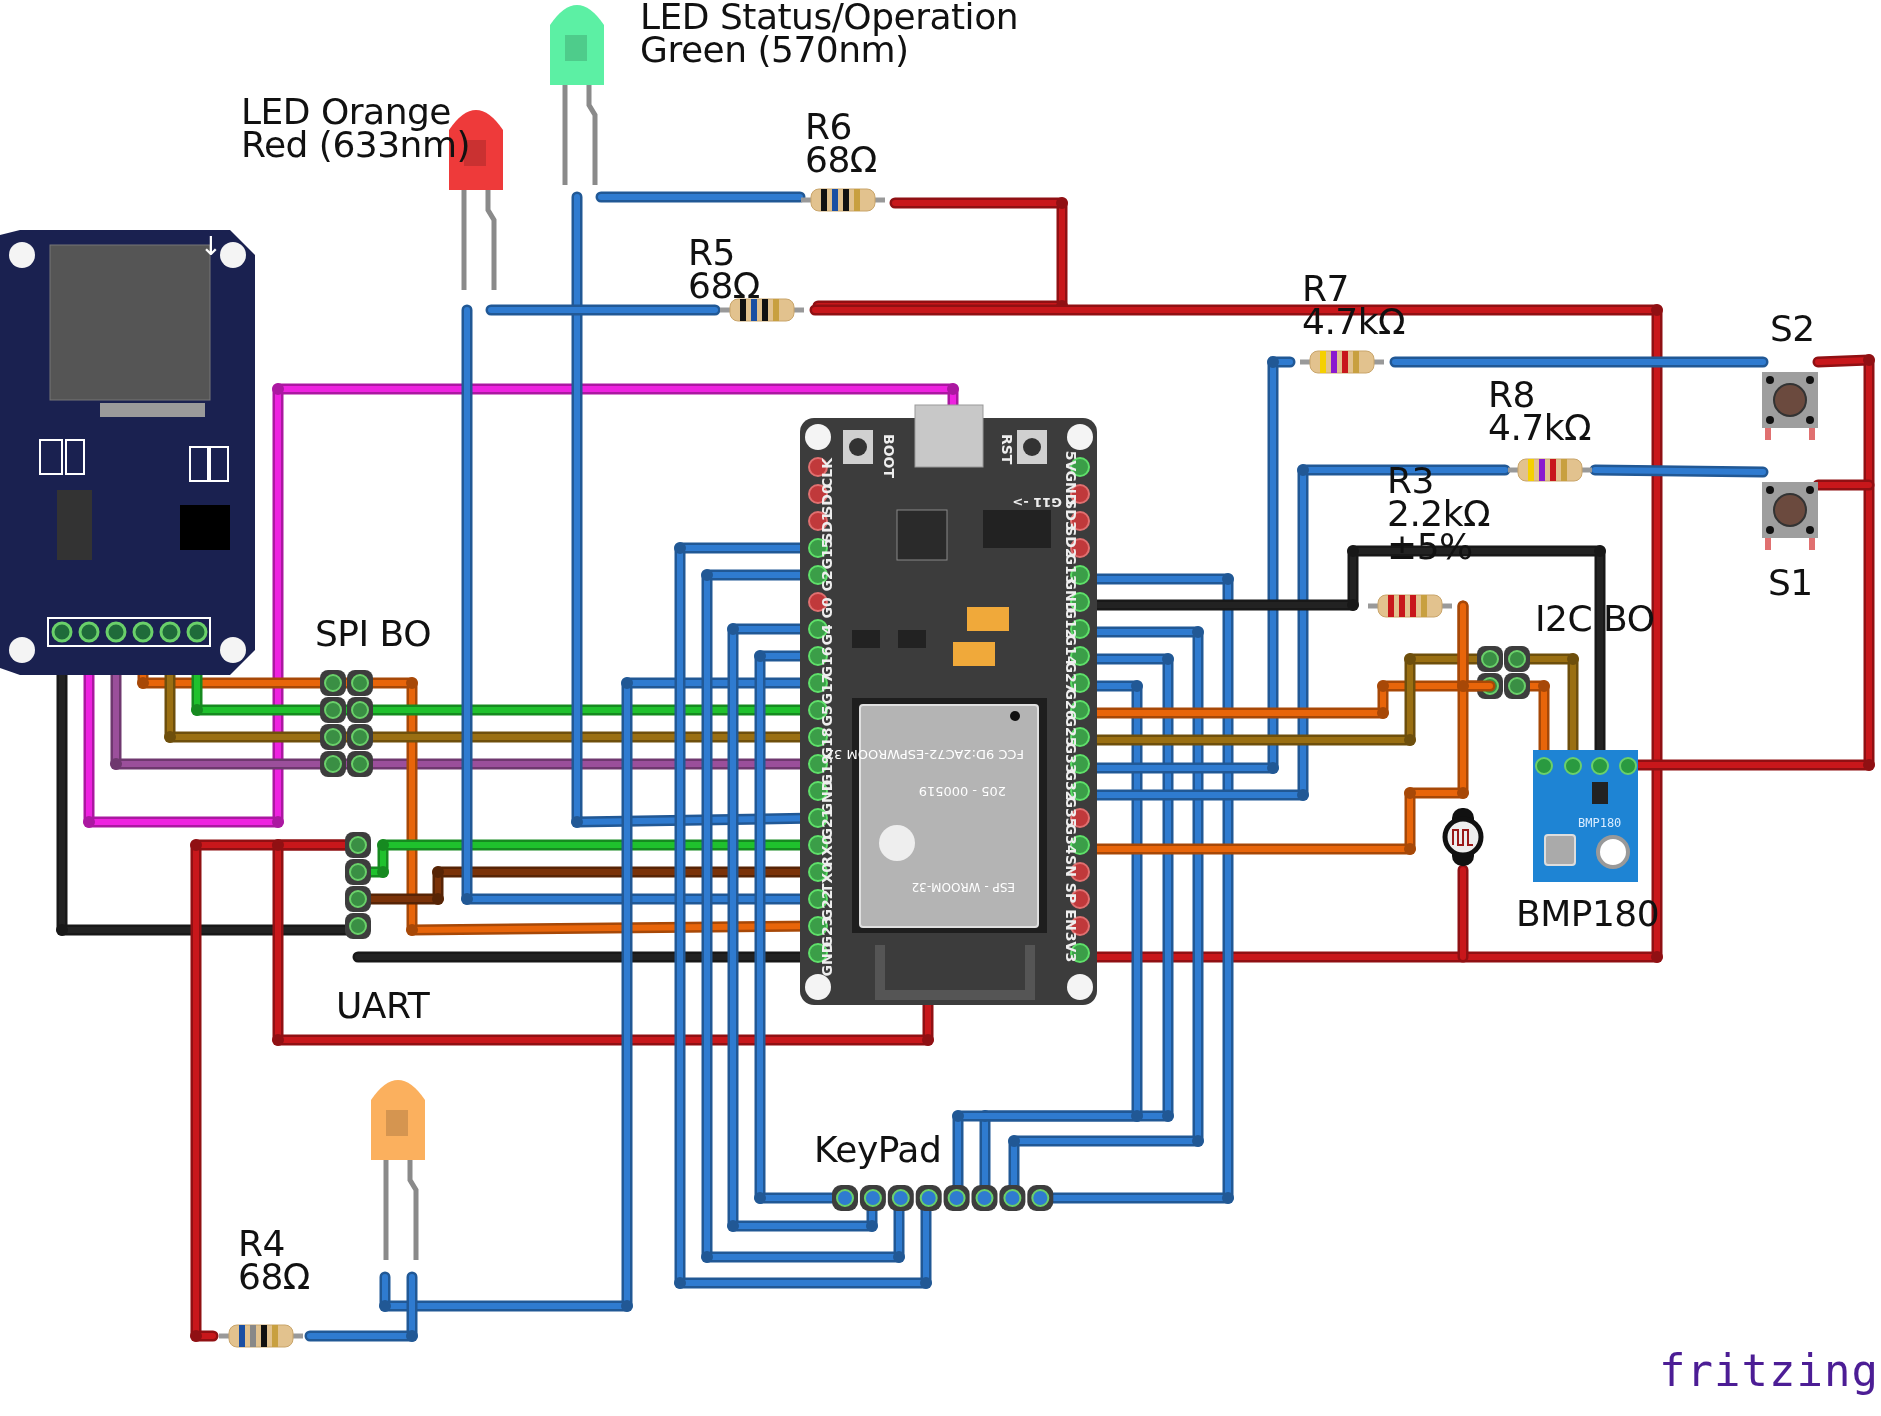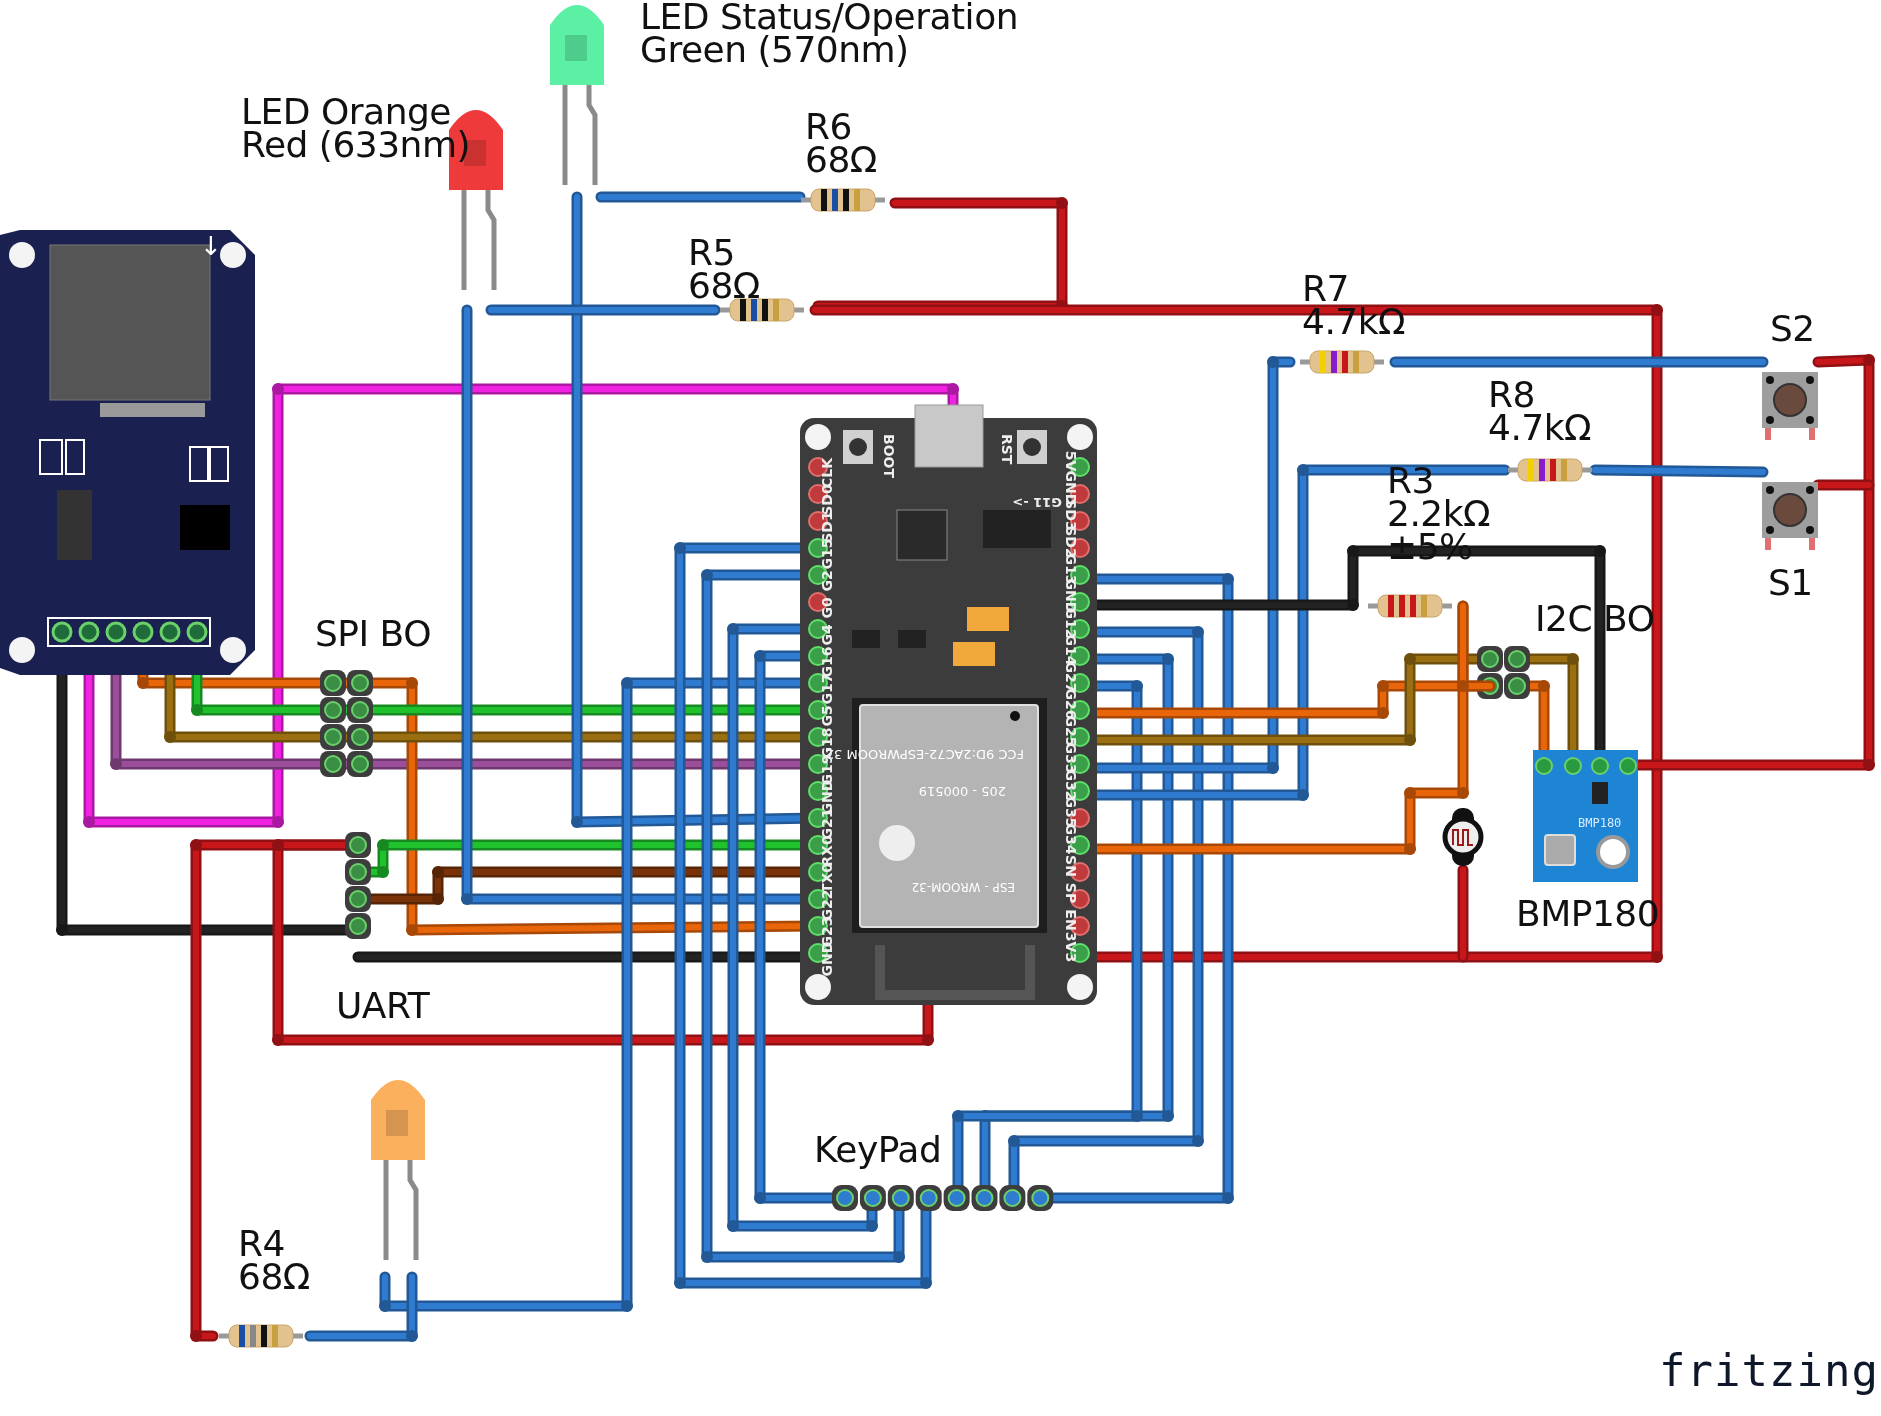--- a/index.html
+++ b/index.html
@@ -1,20 +1,20 @@
 <!DOCTYPE html>
 <html><head>
 <meta charset="utf-8">
 <style>
   html,body{margin:0;padding:0;background:#ffffff;}
   #canvas{position:relative;width:1881px;height:1416px;overflow:hidden;background:#fff;font-family:"DejaVu Sans","Liberation Sans",sans-serif;}
   svg#schem{position:absolute;left:0;top:0;}
   .lbl{position:absolute;color:#111;font-size:36px;line-height:33px;white-space:pre;font-family:"DejaVu Sans",sans-serif;letter-spacing:-0.5px;}
   .pinlbl{font-family:"DejaVu Sans",sans-serif;font-weight:bold;font-size:14px;fill:#eee;}
-  .logo{position:absolute;right:2px;bottom:20px;font-family:"DejaVu Sans Mono",monospace;font-size:44px;color:#0f172a;letter-spacing:1px;}
+  .logo{position:absolute;right:2px;bottom:20px;font-family:"DejaVu Sans Mono",monospace;font-size:44px;color:#4c1d95;letter-spacing:1px;}
 </style>
 </head>
 <body>
 
 <div id="canvas">
   <svg id="schem" width="1881" height="1416">
     <g id="wires">
         <g>
           <path d="M62,632 L62,930 L358,930" fill="none" stroke="rgb(24,24,24)" stroke-width="11" stroke-linejoin="round" stroke-linecap="round"></path>
           <path d="M62,632 L62,930 L358,930" fill="none" stroke="#222222" stroke-width="6" stroke-linejoin="round" stroke-linecap="round"></path>

